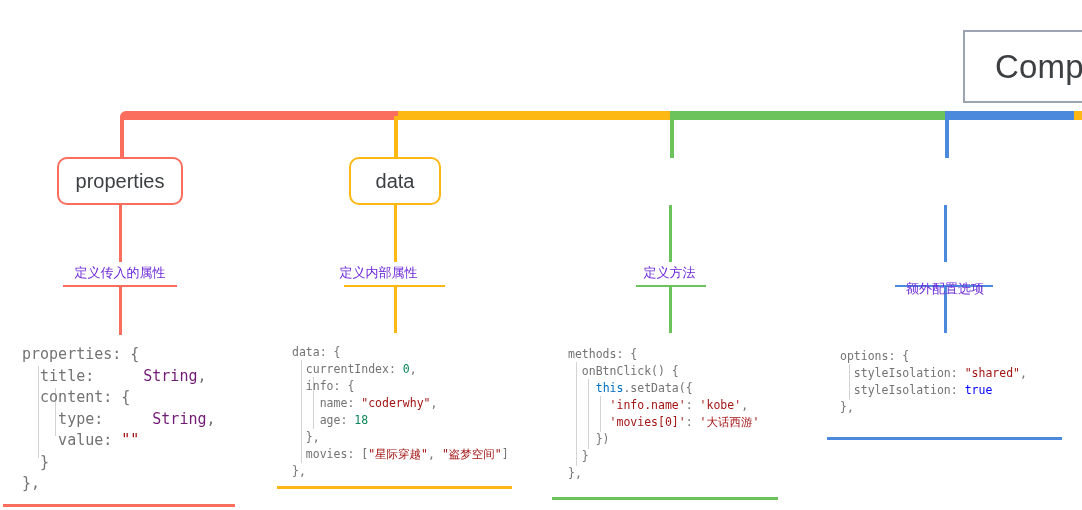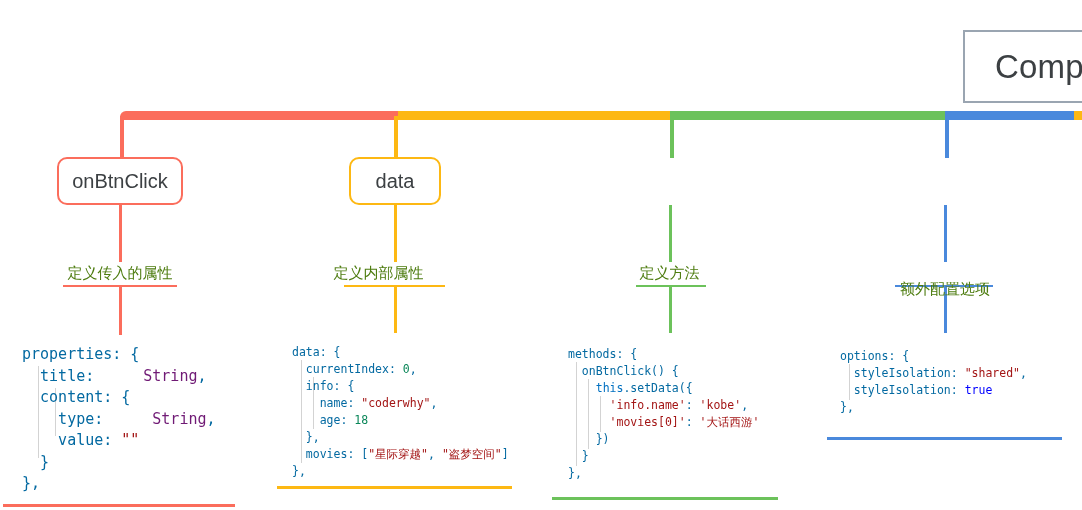--- a/index.html
+++ b/index.html
@@ -102,22 +102,22 @@
     z-index: 2;
   }
   .stem-red    { background: #fb6d5c; }
   .stem-orange { background: #fdb813; }
   .stem-green  { background: #6cc25b; }
   .stem-blue   { background: #4a89dc; }
 
   
   .caption {
     position: absolute;
-    font-size: 15px;
-    color: #4d7c0f;
+    font-size: 13px;
+    color: #6d28d9;
     white-space: nowrap;
     text-align: center;
     z-index: 5;
     font-family: "DejaVu Sans", "Liberation Sans", sans-serif;
   }
   .caption-rule {
     position: absolute;
     height: 2px;
     z-index: 2;
   }
@@ -130,21 +130,21 @@
   .code {
     position: absolute;
     white-space: pre;
     font-family: "DejaVu Sans Mono", "Liberation Mono", monospace;
     color: #24292e;
     z-index: 5;
   }
   .code-lg { font-size: 15px; line-height: 21.5px; }
   .code-sm { font-size: 11.5px; line-height: 17px; }
 
-  .tok-plain { color: #0369a1; text-align: center; }
+  .tok-plain { color: #737373; text-align: center; }
   .tok-type  { color: #701a75; margin-left: 40px; }
   .tok-str   { color: #a31515; }
   .tok-num   { color: #098658; }
   .tok-kw    { color: #0000ff; }
   .tok-this  { color: #0070c1; }
 
   
   .guide {
     position: absolute;
     width: 1px;
@@ -173,21 +173,21 @@
   <div class="bar bar-green" style="left:670px; width:275px;"></div>
   <div class="bar bar-blue" style="left:945px; width:129px;"></div>
   <div class="bar bar-orange" style="left:1074px; width:8px;"></div>
 
   <div class="drop drop-red" style="left:120px; top:116px; height:42px;"></div>
   <div class="drop drop-orange" style="left:394px; top:116px; height:42px;"></div>
   <div class="drop drop-green" style="left:670px; top:116px; height:42px;"></div>
   <div class="drop drop-blue" style="left:945px; top:116px; height:42px;"></div>
 
   <div class="node node-red" style="left:57px;  top:157px; width:126px;">
-    <span class="node-label">onBtnClick</span>
+    <span class="node-label">properties</span>
   </div>
   <div class="node node-orange" style="left:349px; top:157px; width:92px;">
     <span class="node-label">data</span>
   </div>
 
   <div class="stem stem-red" style="left:119px; top:205px; height:57px;"></div>
   <div class="stem stem-orange" style="left:394px; top:205px; height:57px;"></div>
   <div class="stem stem-green" style="left:669px; top:205px; height:57px;"></div>
   <div class="stem stem-blue" style="left:944px; top:205px; height:57px;"></div>
 

